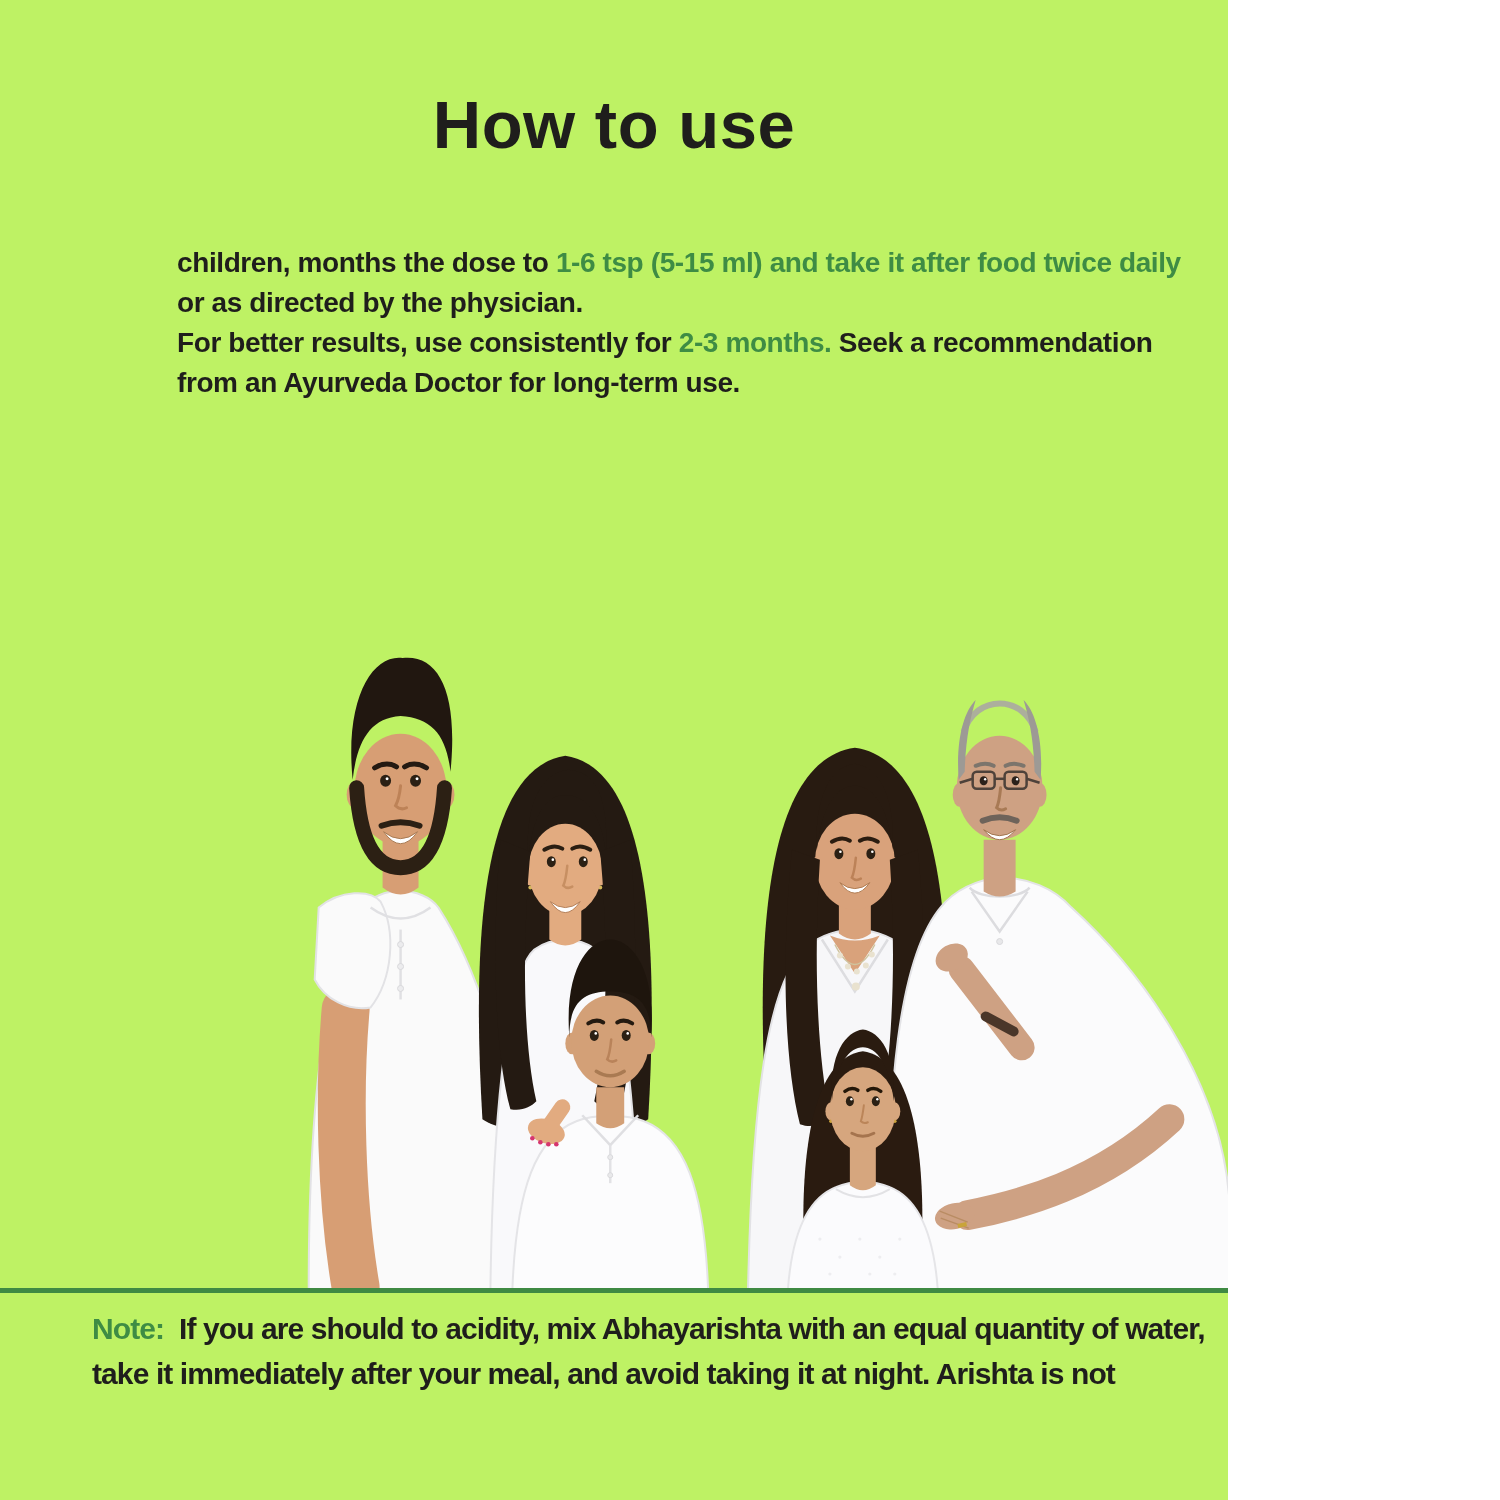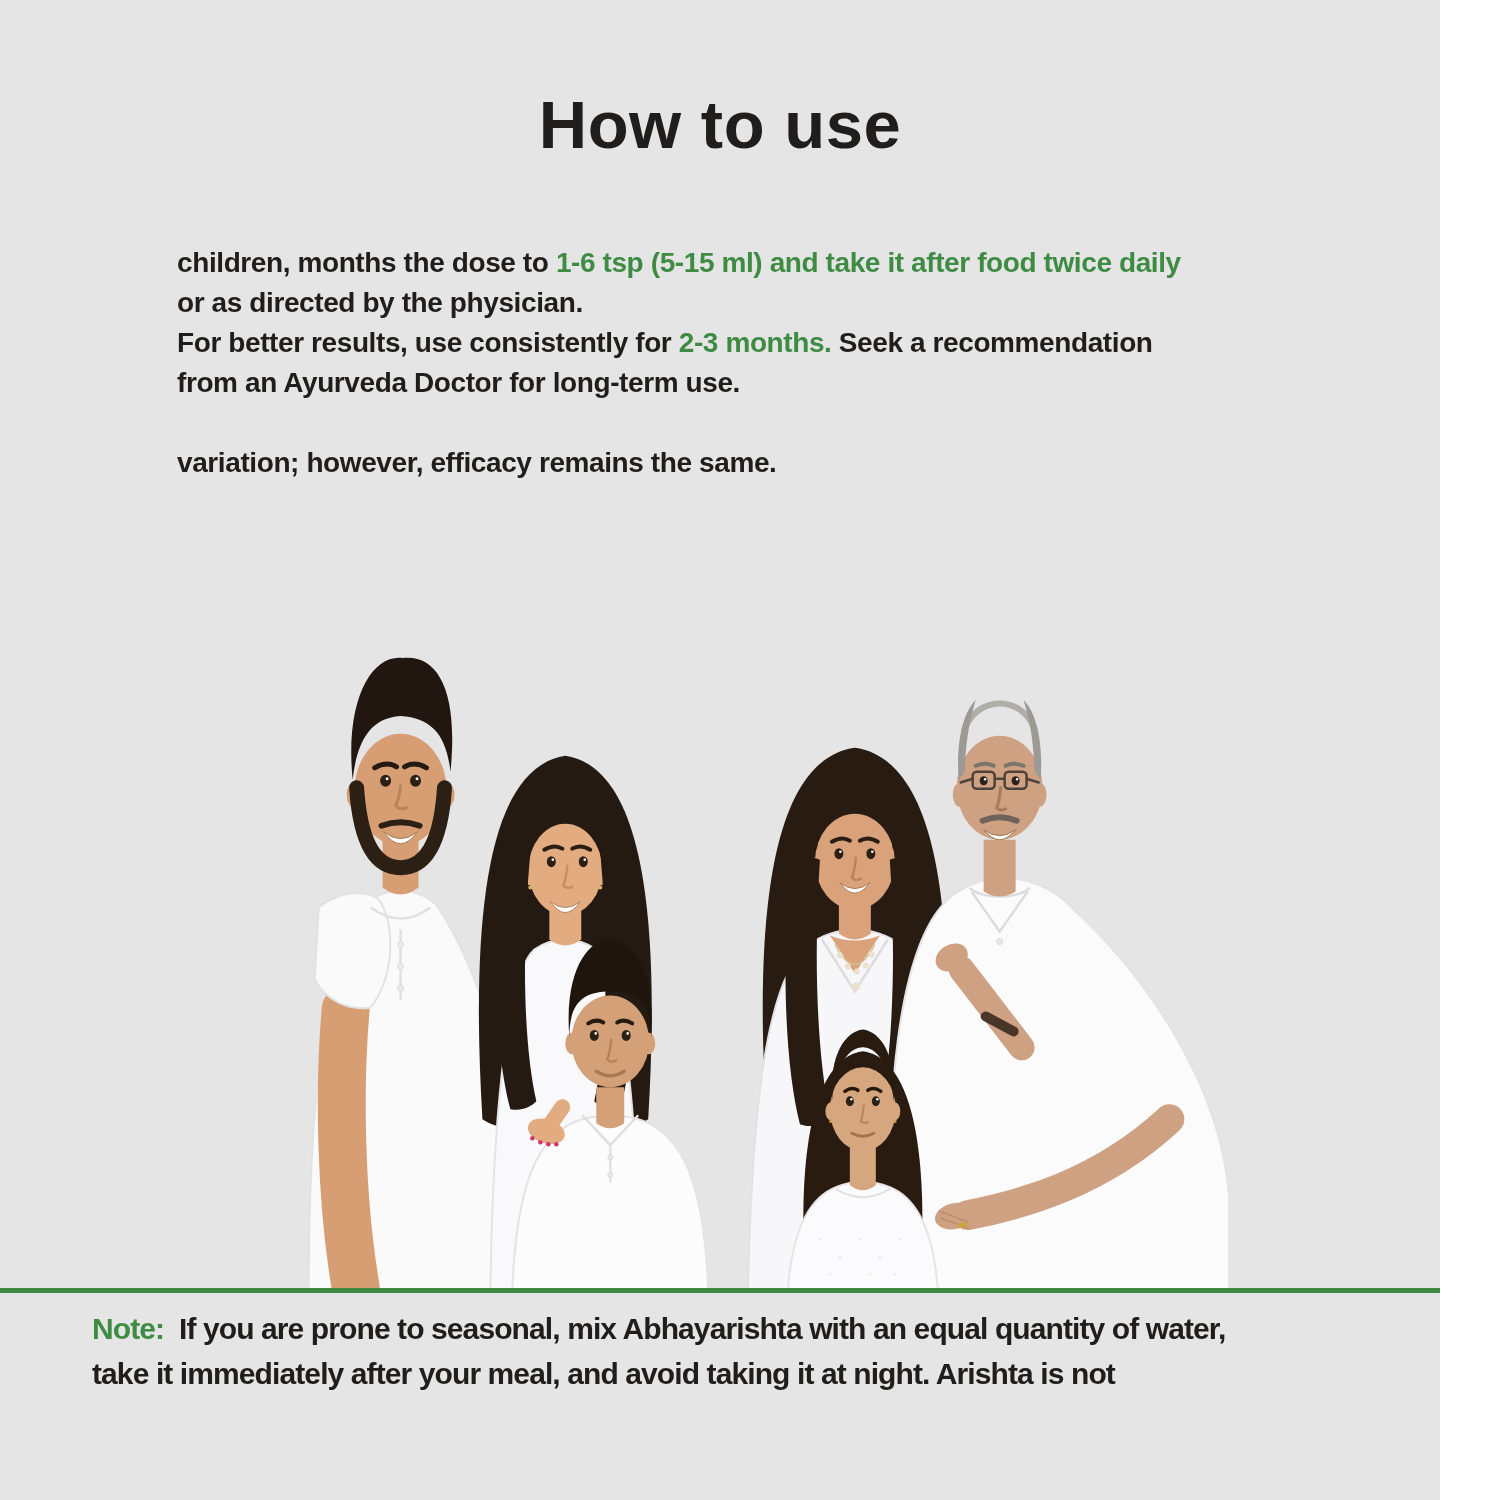--- a/index.html
+++ b/index.html
@@ -1,17 +1,17 @@
 <!DOCTYPE html>
 <html><head>
 <meta charset="utf-8">
 <style>
   html,body{margin:0;padding:0;background:#ffffff;}
   body{width:1500px;height:1500px;font-family:"Liberation Sans",sans-serif;}
-  .canvas{position:relative;width:1440px;height:1500px;background:#e5e5e5;overflow:hidden;}
+  .canvas{position:relative;width:1228px;height:1500px;background:#bef264;overflow:hidden;}
   .title{position:absolute;top:86px;left:0;width:100%;margin:0;text-align:center;
          font-size:67px;font-weight:700;color:#1f1e1c;letter-spacing:0.5px;}
   .body-text{position:absolute;left:177px;top:243px;font-size:28px;font-weight:700;
              color:#1f1e1c;letter-spacing:-0.4px;}
   .line{white-space:pre;line-height:40px;height:40px;}
   .spacer{height:40px;}
   .g{color:#3e8c44;}
   .k{color:#1f1e1c;}
   .photo-wrap{position:absolute;left:300px;top:640px;width:930px;height:649px;}
   .divider{position:absolute;left:0;top:1288px;width:1500px;height:5px;background:#3f8a43;}
@@ -25,21 +25,20 @@
 <div class="canvas">
 
   <h1 class="title">How to use</h1>
 
   <div class="body-text">
     <div class="line"><span class="k">children, months the dose to </span><span class="g">1-6 tsp (5-15 ml) and take it after food twice daily</span></div>
     <div class="line"><span class="k">or as directed by the physician.</span></div>
     <div class="line"><span class="k">For better results, use consistently for </span><span class="g">2-3 months.</span><span class="k"> Seek a recommendation</span></div>
     <div class="line"><span class="k">from an Ayurveda Doctor for long-term use.</span></div>
     <div class="spacer"></div>
-    <div class="line"><span class="k">variation; however, efficacy remains the same.</span></div>
   </div>
 
   <div class="photo-wrap">
     <svg width="930" height="649" viewBox="0 0 930 650" xmlns="http://www.w3.org/2000/svg">
 
       <g>
         <path d="M8,650 C8,470 22,330 62,268 C78,246 122,246 138,268 C178,330 222,450 230,650 Z" fill="#fafafa" stroke="#e2e2e5" stroke-width="2"></path>
         <path d="M45,370 C38,450 40,560 55,648" stroke="#d79e74" stroke-width="48" fill="none" stroke-linecap="round"></path>
         <path d="M18,268 C40,250 70,250 80,262 C96,292 92,340 70,368 C48,372 24,360 14,340 Z" fill="#fafafa" stroke="#e2e2e5" stroke-width="2"></path>
         <path d="M70,268 Q100,290 130,268" stroke="#e0e0e3" stroke-width="2.5" fill="none"></path>
@@ -217,17 +216,17 @@
         <path d="M640,572 L668,583" stroke="#b98c63" stroke-width="1.5"></path>
         <path d="M641,579 L669,589" stroke="#b98c63" stroke-width="1.5"></path>
         <rect x="658" y="584" width="9" height="4" fill="#c9a43a" transform="rotate(-12 662 586)"></rect>
       </g>
     </svg>
   </div>
 
   <div class="divider"></div>
 
   <div class="note">
-    <div class="line"><span class="g">Note:</span><span class="k">  If you are prone to seasonal, mix Abhayarishta with an equal quantity of water,</span></div>
+    <div class="line"><span class="g">Note:</span><span class="k">  If you are should to acidity, mix Abhayarishta with an equal quantity of water,</span></div>
     <div class="line"><span class="k">take it immediately after your meal, and avoid taking it at night. Arishta is not</span></div>
   </div>
 
 </div>
 
 </body></html>

